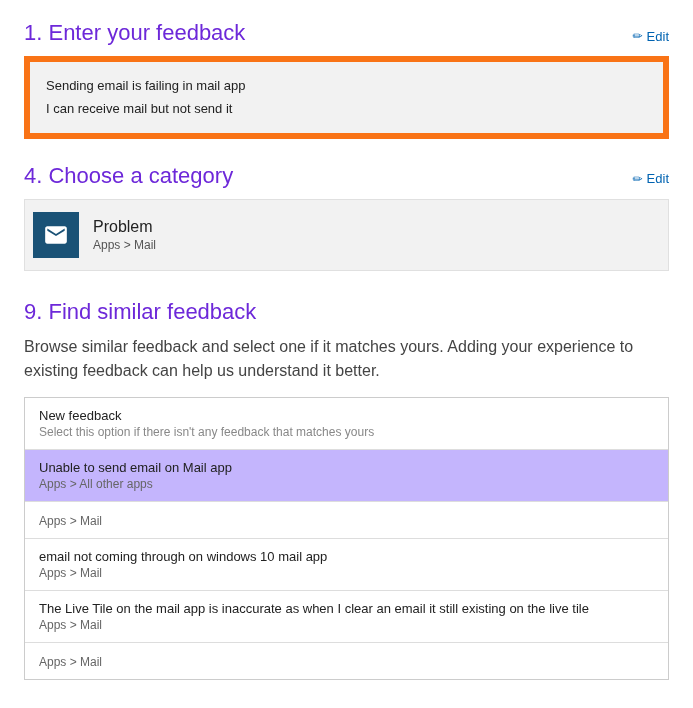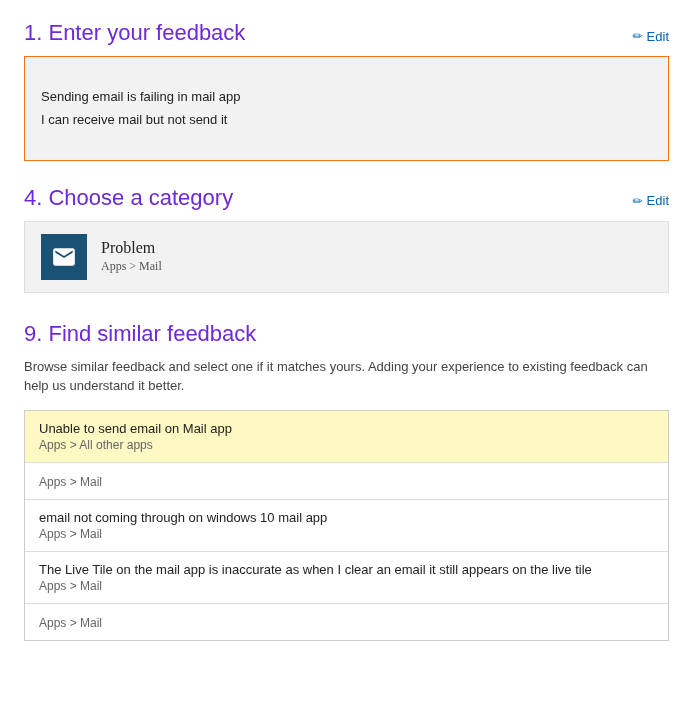--- a/index.html
+++ b/index.html
@@ -36,41 +36,40 @@
       text-decoration: none;
     }
 
     .edit-icon {
       font-size: 12px;
     }
 
     
     .feedback-box {
       background: #f2f2f2;
-      border: 1px solid #f97316;
-      padding: 28px 16px;
+      border: 6px solid #f97316;
+      padding: 12px 16px;
       margin-bottom: 24px;
     }
 
     .feedback-line {
       line-height: 1.8;
       color: #222;
       font-size: 13px;
     }
 
     
     .category-box {
       background: #f2f2f2;
       border: 1px solid #e0e0e0;
-      padding: 12px 16px;
+      padding: 12px 8px;
       margin-bottom: 28px;
       display: flex;
       align-items: center;
       gap: 14px;
-      font-family: Liberation Serif, serif;
     }
 
     .category-icon {
       width: 46px;
       height: 46px;
       background: #1a5276;
       display: flex;
       align-items: center;
       justify-content: center;
       flex-shrink: 0;
@@ -89,21 +88,21 @@
     }
 
     .category-info .cat-sub {
       font-size: 12px;
       color: #555;
       margin-top: 2px;
     }
 
     
     .section3-desc {
-      font-size: 13px;
+      font-size: 16px;
       color: #444;
       margin-bottom: 14px;
       line-height: 1.5;
     }
 
     .feedback-list {
       border: 1px solid #ccc;
       overflow: hidden;
     }
 
@@ -112,21 +111,21 @@
       border-bottom: 1px solid #ddd;
       cursor: pointer;
       background: #fff;
     }
 
     .feedback-item:last-child {
       border-bottom: none;
     }
 
     .feedback-item.selected {
-      background: #fef9c3;
+      background: #c4b5fd;
     }
 
     .feedback-item .item-title {
       font-size: 13px;
       color: #222;
       font-weight: 400;
     }
 
     .feedback-item.new-feedback .item-title {
       font-size: 13px;
@@ -192,32 +191,36 @@
 </div>
 
 <div class="section-header">
   <h2 class="section-title">9. Find similar feedback</h2>
 </div>
 
 <p class="section3-desc">Browse similar feedback and select one if it matches yours. Adding your experience to existing feedback can help us understand it better.</p>
 
 <div class="scroll-wrapper">
   <div class="feedback-list" id="feedback-list">
+  <div class="feedback-item new-feedback">
+        <div class="item-title">New feedback</div>
+        <div class="item-sub">Select this option if there isn't any feedback that matches yours</div>
+      </div>
       <div class="feedback-item selected">
         <div class="item-title">Unable to send email on Mail app</div>
         <div class="item-sub">Apps &gt; All other apps</div>
       </div>
       <div class="feedback-item">
         <div class="item-sub">Apps &gt; Mail</div>
       </div>
       <div class="feedback-item">
         <div class="item-title">email not coming through on windows 10 mail app</div>
         <div class="item-sub">Apps &gt; Mail</div>
       </div>
       <div class="feedback-item">
-        <div class="item-title">The Live Tile on the mail app is inaccurate as when I clear an email it still appears on the live tile</div>
+        <div class="item-title">The Live Tile on the mail app is inaccurate as when I clear an email it still existing on the live tile</div>
         <div class="item-sub">Apps &gt; Mail</div>
       </div>
       <div class="feedback-item">
         <div class="item-sub">Apps &gt; Mail</div>
       </div>
     </div>
 </div>
 
 </body></html>

